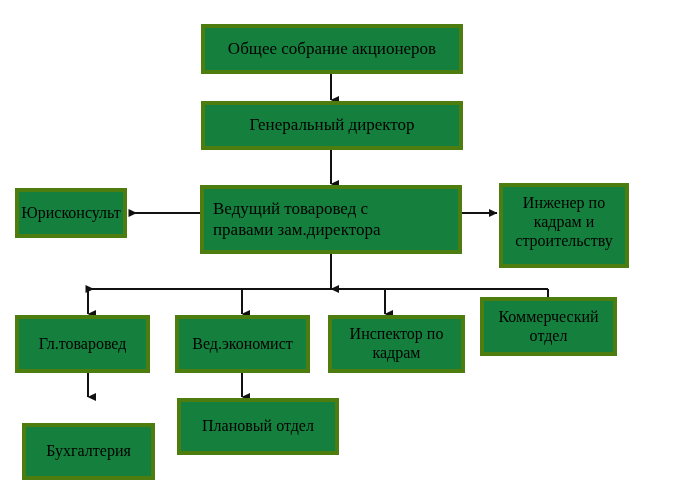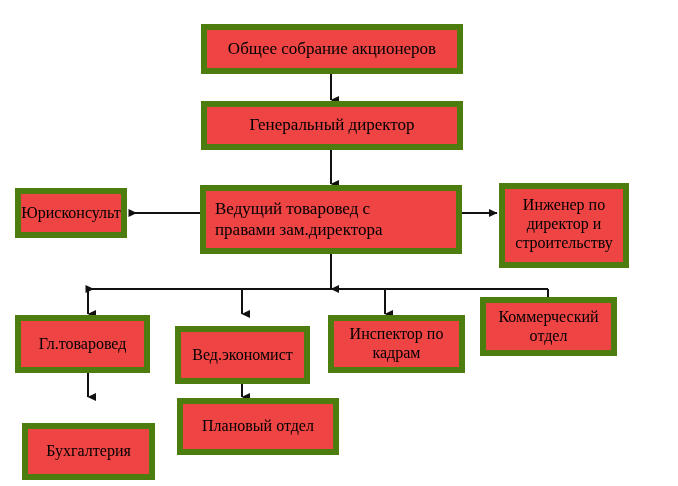--- a/index.html
+++ b/index.html
@@ -14,22 +14,22 @@
   #chart-root {
     position: relative;
     width: 678px;
     height: 486px;
     background: #ffffff;
     overflow: hidden;
   }
   .node {
     position: absolute;
     box-sizing: border-box;
-    border: 6px solid #4d7c0f;
-    background: #ef4444;
+    border: 4px solid #4d7c0f;
+    background: #15803d;
     display: flex;
     align-items: center;
     justify-content: center;
     text-align: center;
     line-height: 1.18;
     z-index: 3;
   }
   .node .label {
     display: block;
     padding: 0 3px;
@@ -38,21 +38,21 @@
   .n-top       { left: 201px; top: 24px;  width: 262px; height: 50px;  font-size: 17px; }
   .n-gendir    { left: 201px; top: 101px; width: 262px; height: 49px;  font-size: 17px; }
   .n-lead      { left: 200px; top: 185px; width: 262px; height: 69px;  font-size: 17px;
                  justify-content: flex-start; text-align: left; }
   .n-lead .label { padding-left: 9px; }
   .n-jurist    { left: 15px;  top: 188px; width: 112px; height: 50px;  font-size: 16px; }
   .n-engineer  { left: 499px; top: 183px; width: 130px; height: 85px;  font-size: 16px;
                  align-items: flex-start; }
   .n-engineer .label { padding-top: 7px; }
   .n-buh       { left: 15px;  top: 315px; width: 135px; height: 58px;  font-size: 16px; }
-  .n-econ      { left: 175px; top: 315px; width: 135px; height: 58px;  font-size: 16px; margin-top: 11px; }
+  .n-econ      { left: 175px; top: 315px; width: 135px; height: 58px;  font-size: 16px; }
   .n-hr        { left: 328px; top: 315px; width: 137px; height: 58px;  font-size: 16px; }
   .n-comm      { left: 480px; top: 297px; width: 137px; height: 59px;  font-size: 16px; }
   .n-buhgal    { left: 22px;  top: 398px; width: 133px; height: 57px;  font-size: 16px; margin-top: 25px; }
   .n-plan      { left: 177px; top: 398px; width: 162px; height: 57px;  font-size: 16px; }
 
   .edges {
     position: absolute;
     left: 0; top: 0;
     width: 678px;
     height: 486px;
@@ -112,21 +112,21 @@
     <span class="label">Ведущий товаровед с
 правами зам.директора</span>
   </div>
 
   <div class="node n-jurist">
     <span class="label">Юрисконсульт</span>
   </div>
 
   <div class="node n-engineer">
     <span class="label">Инженер по
-директор и
+кадрам и
 строительству</span>
   </div>
 
   <div class="node n-buh">
     <span class="label">Гл.товаровед</span>
   </div>
 
   <div class="node n-econ">
     <span class="label">Вед.экономист</span>
   </div>

